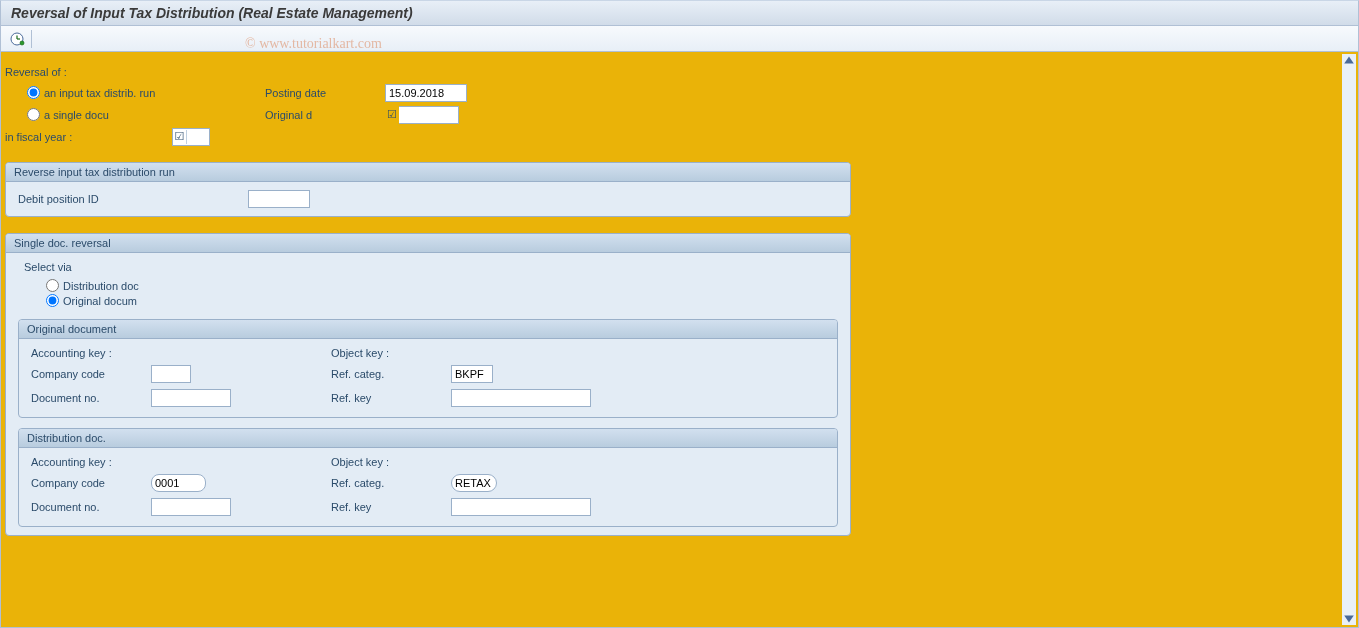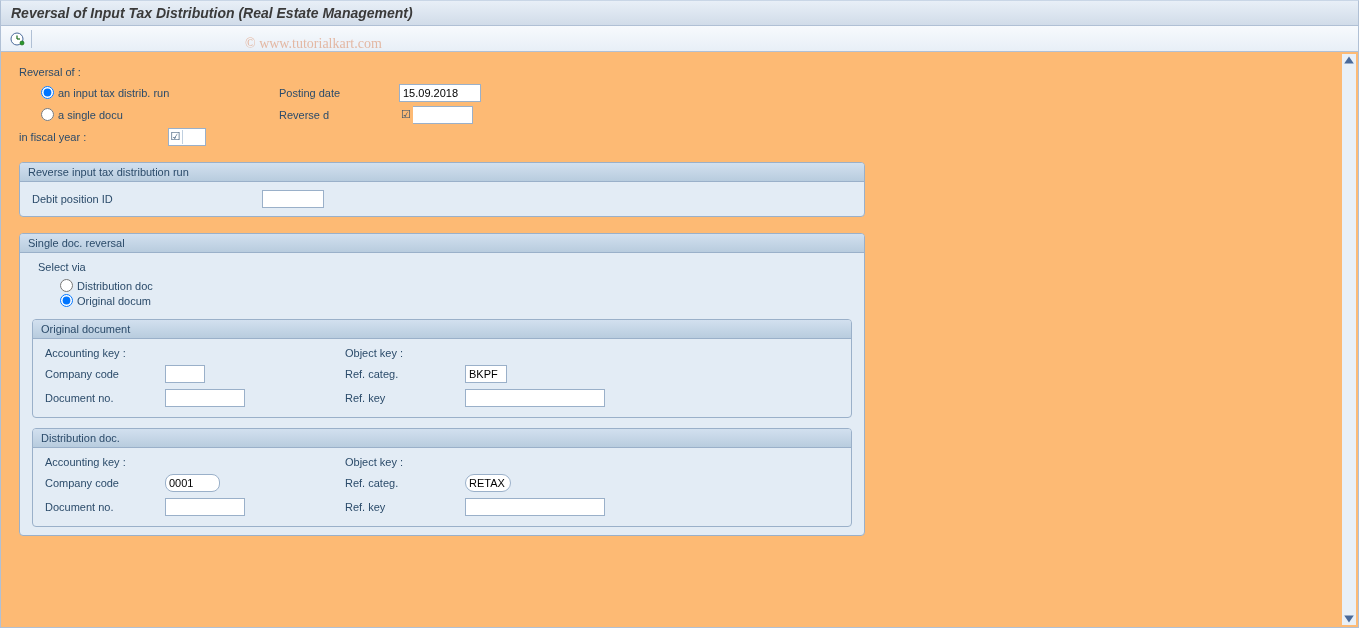--- a/index.html
+++ b/index.html
@@ -53,26 +53,26 @@
       top: 36px;
       left: 245px;
       color: #e0a080;
       font-size: 14px;
       font-family: "Times New Roman", serif;
       opacity: 0.7;
       pointer-events: none;
       z-index: 5;
     }
     .content-area {
-      background: #fdba74;
+      background: #eab308;
       border: 1px solid #b0c0d5;
       border-top: none;
       height: calc(100% - 52px);
       position: relative;
-      padding: 14px 18px;
+      padding: 14px 4px;
       overflow: hidden;
     }
     .scrollbar-v {
       position: absolute;
       right: 2px;
       top: 2px;
       bottom: 2px;
       width: 14px;
       background: #e9f0f7;
       display: flex;
@@ -198,28 +198,28 @@
       <span class="lbl col-lbl">Posting date</span>
       <input class="txt txt-highlight" style="width: 82px;" value="15.09.2018">
     </div>
     <div class="row" style="margin-bottom:4px;">
       <div class="col1">
         <span class="radio-wrap">
           <input type="radio" name="revof" style="">
           <span class="lbl">a single docu</span>
         </span>
       </div>
-      <span class="lbl col-lbl">Reverse d</span>
+      <span class="lbl col-lbl">Original d</span>
       <span style="display:inline-flex;align-items:center;">
         <span class="check-icon">☑</span>
         <input class="txt" style="width: 60px; border-left: none;" value="">
       </span>
     </div>
     <div class="row">
-      <span class="lbl" style="width:149px;">in fiscal year :</span>
+      <span class="lbl" style="width:167px;">in fiscal year :</span>
       <span style="display:inline-flex;align-items:center;border:1px solid #9ab0c9;background:#fff;height:18px;">
         <span class="check-icon" style="border-right:1px solid #c0d0e0;">☑</span>
         <input class="txt" style="width: 22px; border: none; height: 16px;" value="">
       </span>
     </div>
   </div>
 
   <div class="group-box">
     <div class="group-header">Reverse input tax distribution run</div>
     <div class="group-body">

